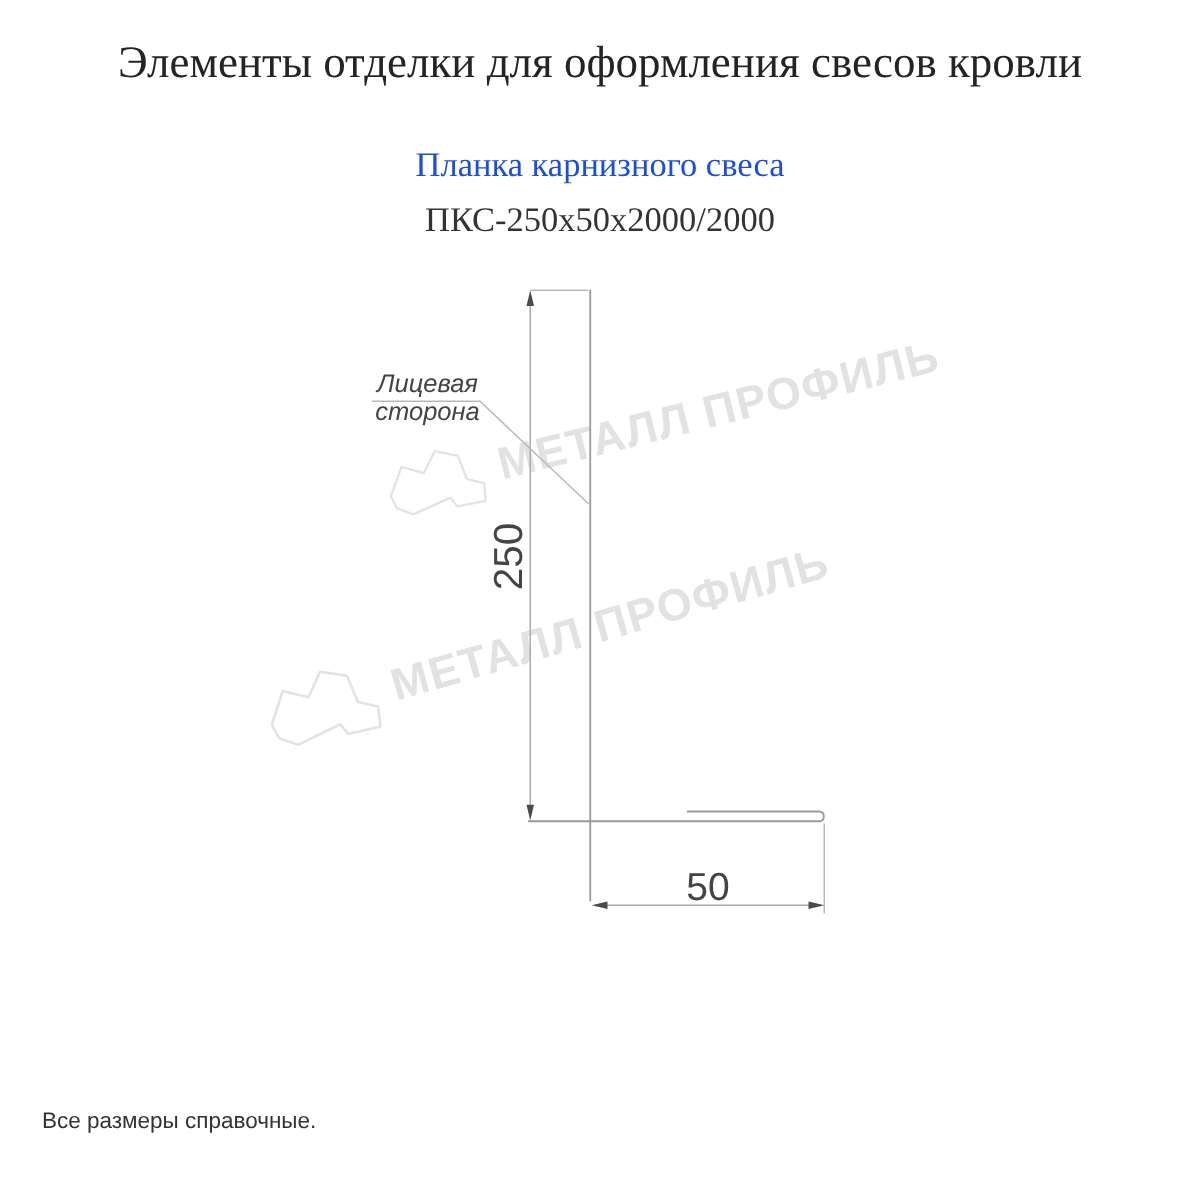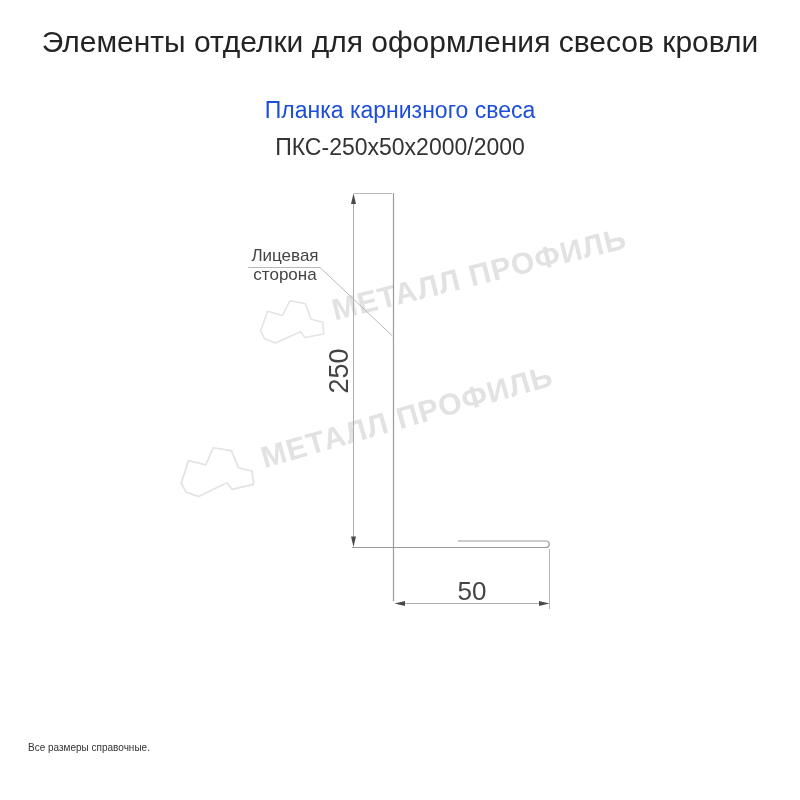--- a/index.html
+++ b/index.html
@@ -1,43 +1,43 @@
 <!DOCTYPE html>
 <html><head>
 <meta charset="utf-8">
 <style>
   html,body{margin:0;padding:0;}
   body{
     width:800px;height:800px;position:relative;background:#ffffff;
     font-family:"Liberation Sans", sans-serif;overflow:hidden;
   }
-  .center-text{position:absolute;left:0;width:800px;text-align:center;white-space:nowrap;}
+  .center-text{position:absolute;left:0;width:800px;text-align:center;white-space:nowrap;font-family:Liberation Serif, serif;}
   .title{top:25px;font-size:30px;color:#242424;}
   .subtitle{top:97px;font-size:23px;color:#1d4ed8;}
   .model{top:134px;font-size:23px;color:#333333;}
 
   .watermark{
     position:absolute;display:flex;align-items:center;gap:9px;
     color:#e2e2e2;font-weight:bold;font-size:30px;white-space:nowrap;
     letter-spacing:1px;z-index:1;user-select:none;
   }
   .wm-upper{left:256px;top:306px;transform:rotate(-14deg);transform-origin:left center;}
   .wm-lower{left:176px;top:455px;transform:rotate(-16deg);transform-origin:left center;}
   .wm-logo{flex:0 0 auto;}
 
   .drawing{position:absolute;left:0;top:0;z-index:2;}
 
   .face-label{
     position:absolute;left:246px;top:246px;width:78px;text-align:center;
-    font-size:17px;line-height:19px;color:#444444;z-index:3;
+    font-size:17px;line-height:19px;color:#444444;z-index:3;font-style:italic;
   }
   .face-label span{display:block;}
 
   .footnotes{
-    position:absolute;left:28px;top:736px;font-size:10px;line-height:24px;color:#333333;z-index:3;
+    position:absolute;left:28px;top:736px;font-size:15px;line-height:24px;color:#333333;z-index:3;
   }
 </style>
 </head>
 <body>
 
 <div class="center-text title">Элементы отделки для оформления свесов кровли</div>
 <div class="center-text subtitle">Планка карнизного свеса</div>
 <div class="center-text model">ПКС-250х50х2000/2000</div>
 
 <div class="watermark wm-upper">

